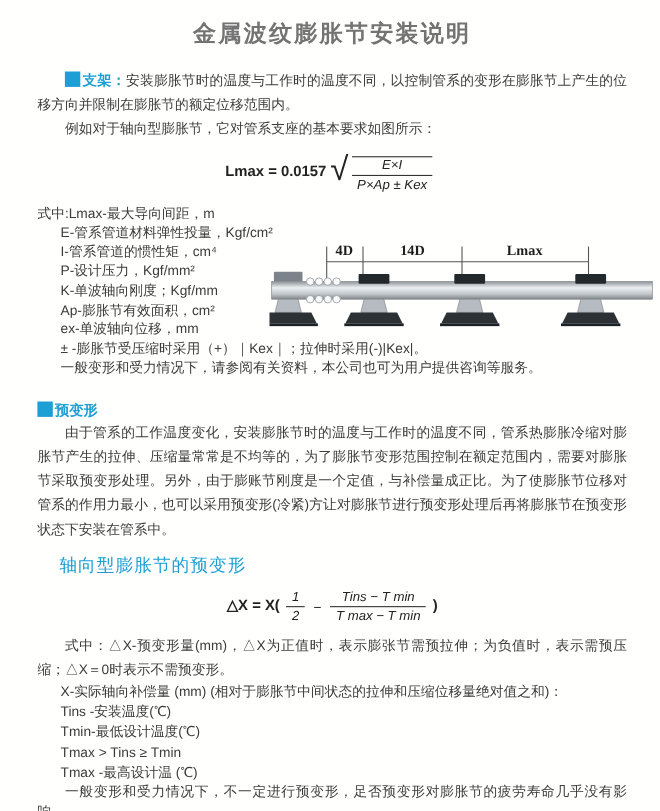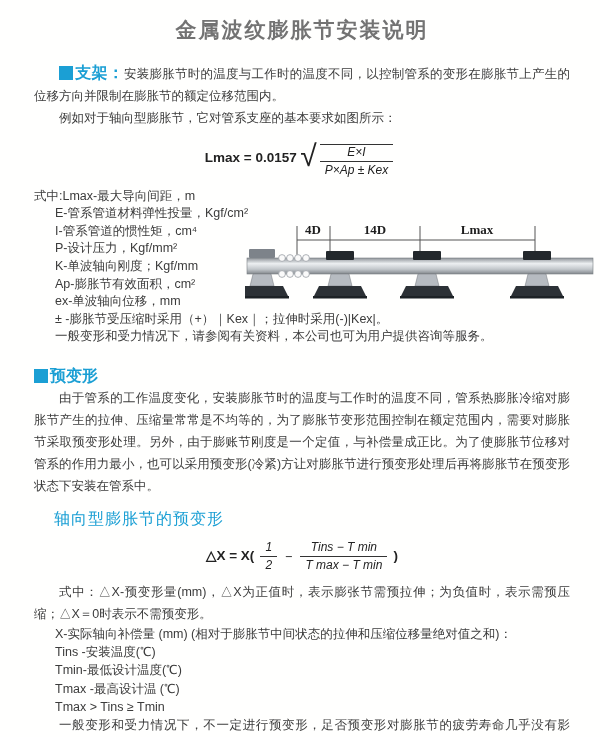--- a/index.html
+++ b/index.html
@@ -18,21 +18,21 @@
     letter-spacing: 2px; margin: 4px 0 18px 0;
   }
 
   .para { margin: 0; line-height: 22px; text-align: justify; }
   .indent { text-indent: 2em; }
 
   .marker {
     display: inline-block; width: 14px; height: 14px;
     background: var(--accent); vertical-align: -2px; margin-right: 2px;
   }
-  .sec-title { color: var(--accent); font-size: 16px; font-weight: bold; }
+  .sec-title { color: var(--accent); font-size: 13px; font-weight: bold; }
 
   .formula {
     text-align: center; margin: 10px 0 8px 0;
     font-family: Liberation Sans, sans-serif; color: #222;
   }
   .flhs { font-weight: bold; font-size: 13.5px; }
   .frac {
     display: inline-block; vertical-align: middle; text-align: center;
     font-size: 12px; font-style: italic; line-height: 1.25; margin: 0 6px;
   }
@@ -170,19 +170,19 @@
         <span class="num">Tins − T min</span>
         <span class="den">T max − T min</span>
       </span><span class="fclose">)</span>
     </div>
 
     <p class="para indent">式中：△X-预变形量(mm)，△X为正值时，表示膨张节需预拉伸；为负值时，表示需预压缩；△X＝0时表示不需预变形。</p>
 
     <div class="line-item">X-实际轴向补偿量 (mm) (相对于膨胀节中间状态的拉伸和压缩位移量绝对值之和)：</div>
     <div class="line-item">Tins -安装温度(℃)</div>
     <div class="line-item">Tmin-最低设计温度(℃)</div>
+    <div class="line-item">Tmax &gt; Tins ≥ Tmin</div>
     <div class="line-item">Tmax -最高设计温 (℃)</div>
-    <div class="line-item">Tmax &gt; Tins ≥ Tmin</div>
     <div class="note-line">一般变形和受力情况下，不一定进行预变形，足否预变形对膨胀节的疲劳寿命几乎没有影响。</div>
 
   </div>
 
 </div>
 
 </body></html>

